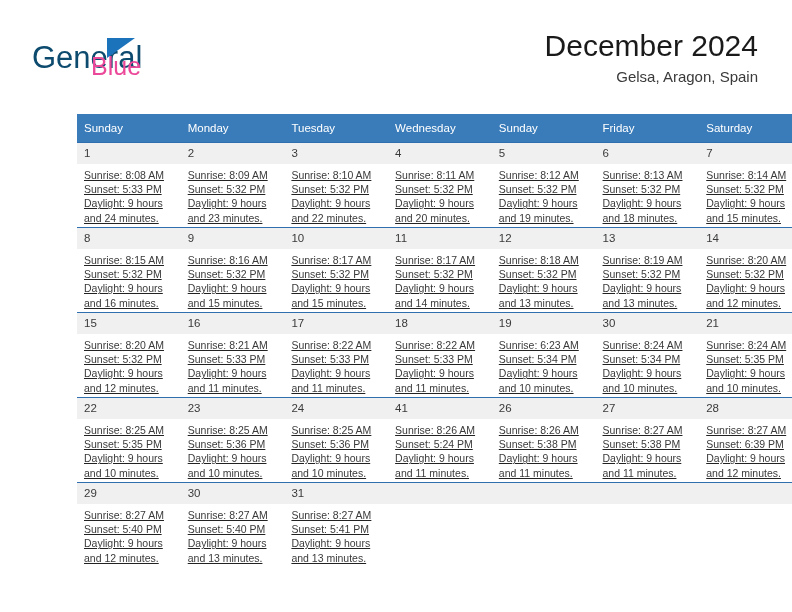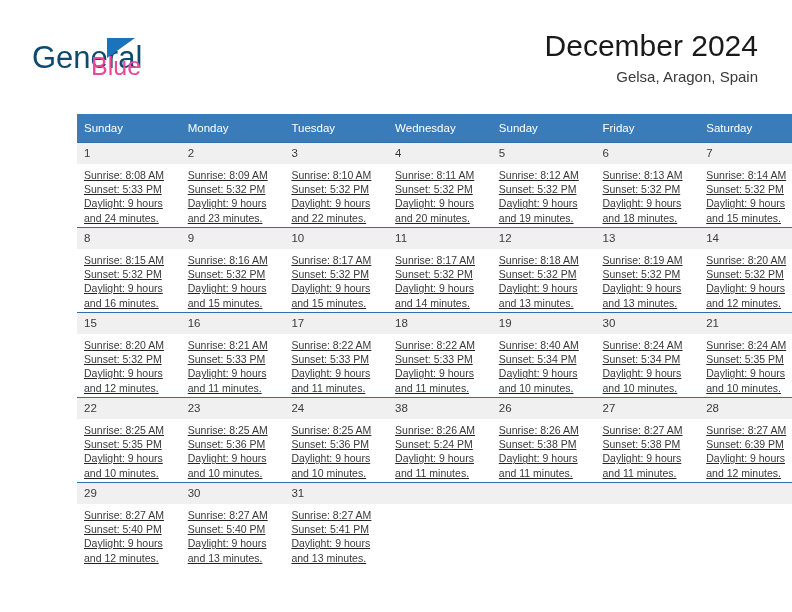--- a/index.html
+++ b/index.html
@@ -332,21 +332,21 @@
             <div class="lines">
               <div>Sunrise: 8:22 AM</div>
               <div>Sunset: 5:33 PM</div>
               <div>Daylight: 9 hours</div>
               <div>and 11 minutes.</div>
             </div>
           </td>
           <td>
             <div class="daynum">19</div>
             <div class="lines">
-              <div>Sunrise: 8:40 AM</div>
+              <div>Sunrise: 6:23 AM</div>
               <div>Sunset: 5:34 PM</div>
               <div>Daylight: 9 hours</div>
               <div>and 10 minutes.</div>
             </div>
           </td>
           <td>
             <div class="daynum">30</div>
             <div class="lines">
               <div>Sunrise: 8:24 AM</div>
               <div>Sunset: 5:34 PM</div>
@@ -386,21 +386,21 @@
           <td>
             <div class="daynum">24</div>
             <div class="lines">
               <div>Sunrise: 8:25 AM</div>
               <div>Sunset: 5:36 PM</div>
               <div>Daylight: 9 hours</div>
               <div>and 10 minutes.</div>
             </div>
           </td>
           <td>
-            <div class="daynum">38</div>
+            <div class="daynum">41</div>
             <div class="lines">
               <div>Sunrise: 8:26 AM</div>
               <div>Sunset: 5:24 PM</div>
               <div>Daylight: 9 hours</div>
               <div>and 11 minutes.</div>
             </div>
           </td>
           <td>
             <div class="daynum">26</div>
             <div class="lines">

